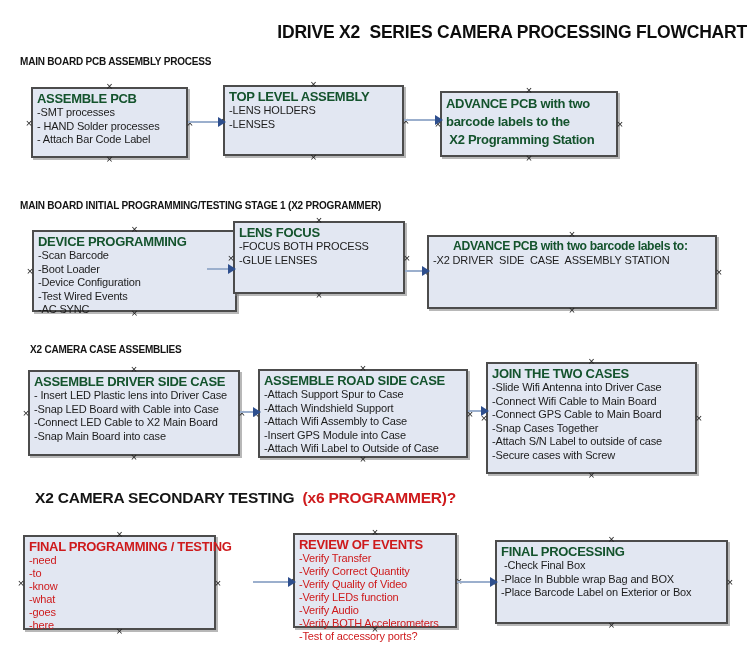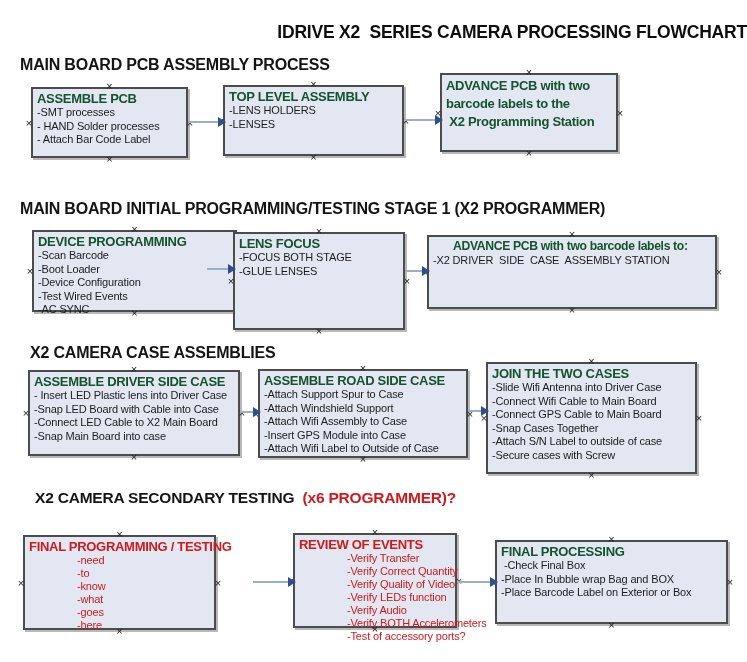--- a/index.html
+++ b/index.html
@@ -3,32 +3,32 @@
 <meta charset="utf-8">
 <style>
   html,body{margin:0;padding:0;background:#ffffff;}
   body{width:747px;height:662px;position:relative;overflow:hidden;
        font-family:"Liberation Sans",sans-serif;color:#111;}
   .canvas{position:absolute;left:0;top:0;width:747px;height:662px;background:#fff;}
 
   .title{position:absolute;left:0;top:22px;width:747px;text-align:right;
          font-size:17.5px;font-weight:bold;letter-spacing:-0.2px;white-space:pre;color:#0d0d0d;}
 
-  .h{position:absolute;font-size:16px;font-weight:bold;letter-spacing:-0.2px;white-space:pre;color:#141414;}
+  .h{position:absolute;font-size:10px;font-weight:bold;letter-spacing:-0.2px;white-space:pre;color:#141414;}
   .red{color:#ce1a1c;}
 
   .box{position:absolute;box-sizing:border-box;background:#e2e7f2;
        border:2px solid #4c4c4c;box-shadow:2px 2px 0 rgba(125,125,125,.55);
        padding:2px 3px 0 4px;}
   .bt{font-size:13px;font-weight:bold;line-height:15px;letter-spacing:-0.3px;
       white-space:pre;color:#14532d;}
   .bt.wrap{white-space:pre;}
   .bt.s12{font-size:12.2px;letter-spacing:-0.35px;margin-left:20px;}
   .bi{font-size:11px;line-height:13.5px;letter-spacing:-0.15px;white-space:pre;color:#1c1c1c;}
-  .tight .bi{line-height:13px;margin-left:48px;}
+  .tight .bi{line-height:13px;}
   .redbox .bt,.redbox .bi{color:#ce1a1c;}
 
   
   .hdl{position:absolute;width:10px;height:10px;line-height:10px;text-align:center;
        font-size:11px;color:#1d1d1d;font-weight:normal;}
   .hdl::before{content:"\00d7";}
   .hdl.t{top:-8px;left:50%;transform:translateX(-50%);}
   .hdl.b{bottom:-8px;left:50%;transform:translateX(-50%);}
   .hdl.l{left:-9px;top:50%;transform:translateY(-50%);}
   .hdl.r{right:-9px;top:50%;transform:translateY(-50%);}
@@ -64,21 +64,21 @@
   <div class="box" style="left:223px;top:85px;width:181px;height:71px">
     <div class="bt">TOP LEVEL ASSEMBLY</div>
     <div class="bi">-LENS HOLDERS</div>
     <div class="bi">-LENSES</div>
     <span class="hdl t"></span>
     <span class="hdl b"></span>
     <span class="hdl l"></span>
     <span class="hdl r"></span>
   </div>
 
-  <div class="box" style="left:440px;top:73px;width:178px;height:79px">
+  <div class="box" style="left:440px;top:91px;width:178px;height:66px">
     <div class="bt wrap" style="line-height:18px">ADVANCE PCB with two
 barcode labels to the
  X2 Programming Station</div>
     <span class="hdl t"></span>
     <span class="hdl b"></span>
     <span class="hdl l"></span>
     <span class="hdl r"></span>
   </div>
 
   <div class="box" style="left:32px;top:230px;width:205px;height:82px">
@@ -87,23 +87,23 @@
     <div class="bi">-Boot Loader</div>
     <div class="bi">-Device Configuration</div>
     <div class="bi">-Test Wired Events</div>
     <div class="bi">-AC SYNC</div>
     <span class="hdl t"></span>
     <span class="hdl b"></span>
     <span class="hdl l"></span>
     <span class="hdl r"></span>
   </div>
 
-  <div class="box" style="left:233px;top:232px;width:172px;height:98px">
+  <div class="box" style="left:233px;top:221px;width:172px;height:73px">
     <div class="bt">LENS FOCUS</div>
-    <div class="bi">-FOCUS BOTH STAGE</div>
+    <div class="bi">-FOCUS BOTH PROCESS</div>
     <div class="bi">-GLUE LENSES</div>
     <span class="hdl t"></span>
     <span class="hdl b"></span>
     <span class="hdl l"></span>
     <span class="hdl r"></span>
   </div>
 
   <div class="box" style="left:427px;top:235px;width:290px;height:74px">
     <div class="bt s12">ADVANCE PCB with two barcode labels to:</div>
     <div class="bi">-X2 DRIVER  SIDE  CASE  ASSEMBLY STATION</div>

